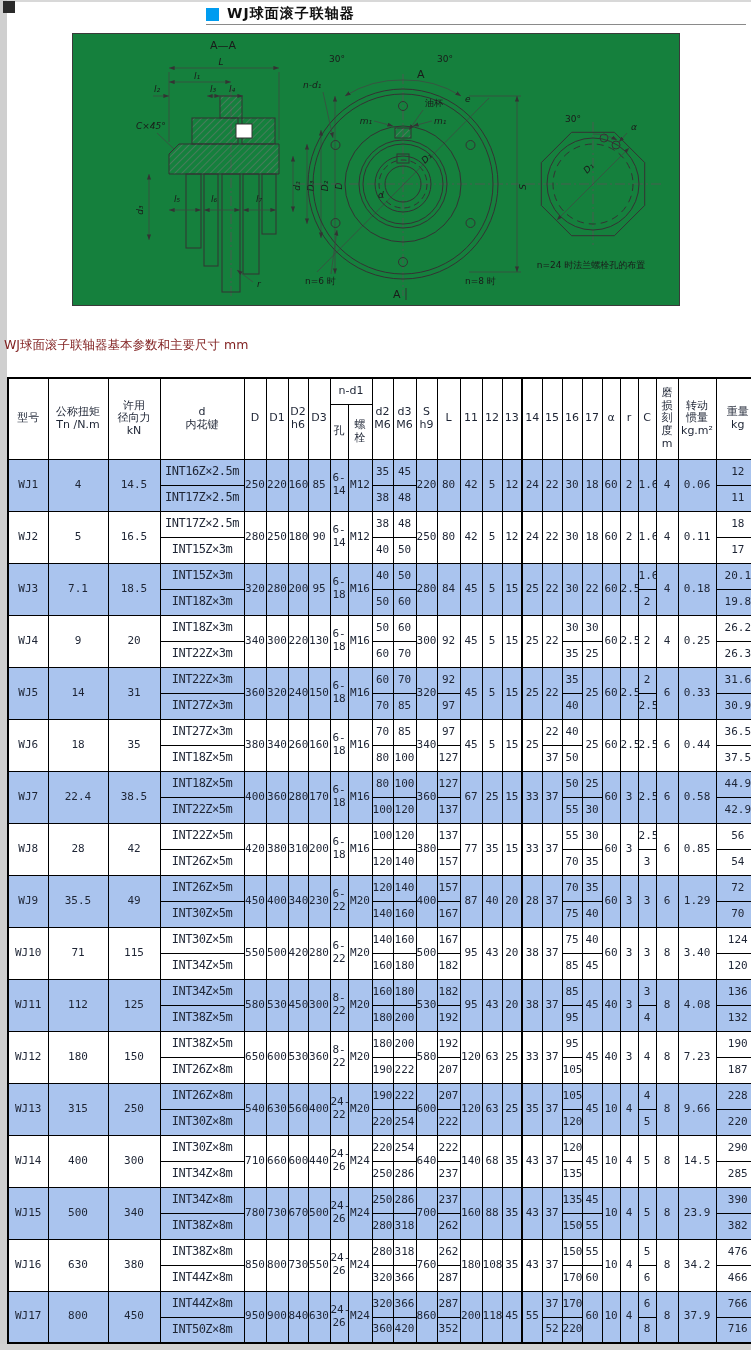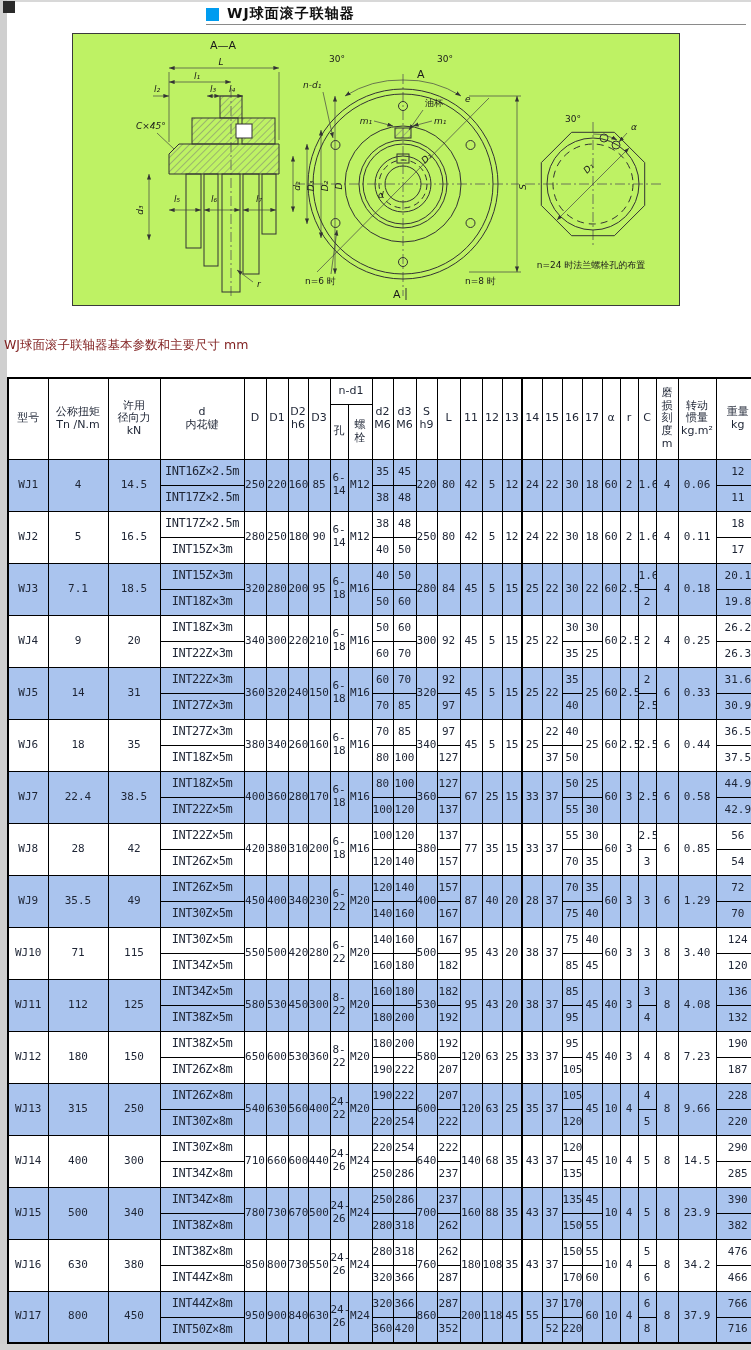--- a/index.html
+++ b/index.html
@@ -9,21 +9,21 @@
     color:#1d2434; overflow:hidden;
   }
   .left-strip{position:absolute;left:0;top:0;width:7px;height:1350px;background:#cfcfcf;}
   .top-strip{position:absolute;left:0;top:0;width:751px;height:2px;background:#d8d8d8;}
   .bottom-strip{position:absolute;left:0;top:1344px;width:751px;height:6px;background:#d2d2d2;}
   .corner-mark{position:absolute;left:3px;top:1px;width:12px;height:12px;background:#2a2a2a;}
   .title-bullet{position:absolute;left:206px;top:8px;width:13px;height:13px;background:#009cf0;}
   .page-title{position:absolute;left:227px;top:5px;font-size:14px;font-weight:bold;color:#111;
     font-family:"DejaVu Sans","Liberation Sans",sans-serif;letter-spacing:1px;text-align:right;}
   .title-underline{position:absolute;left:206px;top:24px;width:540px;height:1px;background:#8a8a8a;}
-  .diagram-box{position:absolute;left:72px;top:33px;width:606px;height:271px;border:1px solid #3a3a3a;background:#bef264;}
+  .diagram-box{position:absolute;left:72px;top:33px;width:606px;height:271px;border:1px solid #3a3a3a;background:#15803d;}
   .table-caption{position:absolute;left:4px;top:337px;font-size:12.5px;color:#7f1d1d;
     font-family:"DejaVu Sans","Liberation Sans",sans-serif;}
   .table-wrap{position:absolute;left:7px;top:377px;}
   table{border-collapse:collapse;table-layout:fixed;width:736px;border:2px solid #000;}
   th,td{border:1px solid #000;text-align:center;vertical-align:middle;padding:0;
     font-size:11px;line-height:1.15;overflow:hidden;white-space:pre-line;}
   th{font-weight:normal;font-family:"DejaVu Sans","Liberation Sans",sans-serif;}
   thead tr.hr1{height:26px;}
   thead tr.hr2{height:55px;}
   tbody tr{height:26px;}
@@ -372,21 +372,21 @@
           <td class="split">19.8</td>
         </tr>
         <tr class="row-white">
           <td rowspan="2" class="merged">WJ4</td>
           <td rowspan="2" class="merged">9</td>
           <td rowspan="2" class="merged">20</td>
           <td class="split cell-spline">INT18Z×3m</td>
           <td rowspan="2" class="merged">340</td>
           <td rowspan="2" class="merged">300</td>
           <td rowspan="2" class="merged">220</td>
-          <td rowspan="2" class="merged">210</td>
+          <td rowspan="2" class="merged">130</td>
           <td rowspan="2" class="merged">6-
 18</td>
           <td rowspan="2" class="merged">M16</td>
           <td class="split">50</td>
           <td class="split">60</td>
           <td rowspan="2" class="merged">300</td>
           <td rowspan="2" class="merged">92</td>
           <td rowspan="2" class="merged">45</td>
           <td rowspan="2" class="merged">5</td>
           <td rowspan="2" class="merged">15</td>

